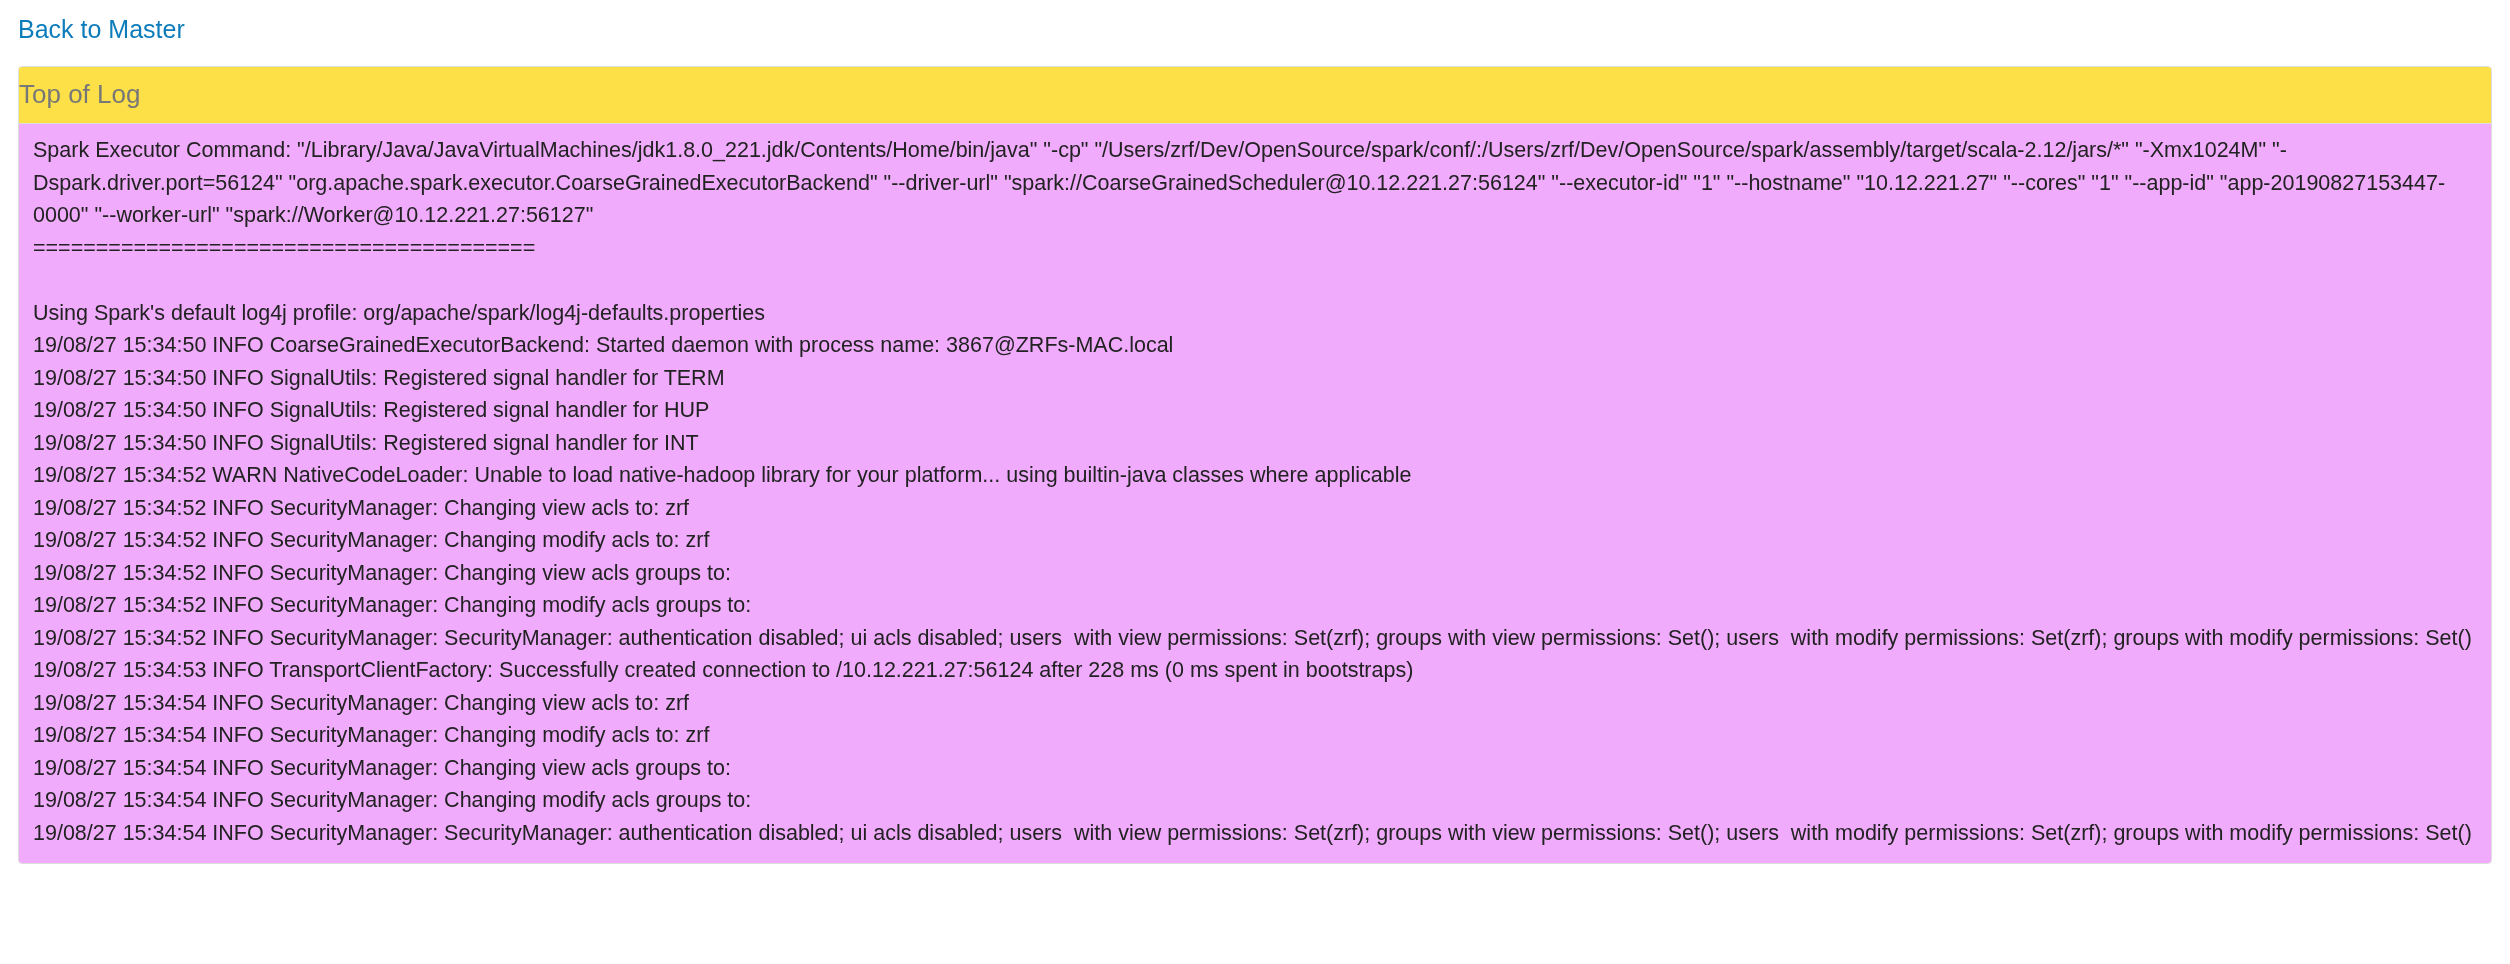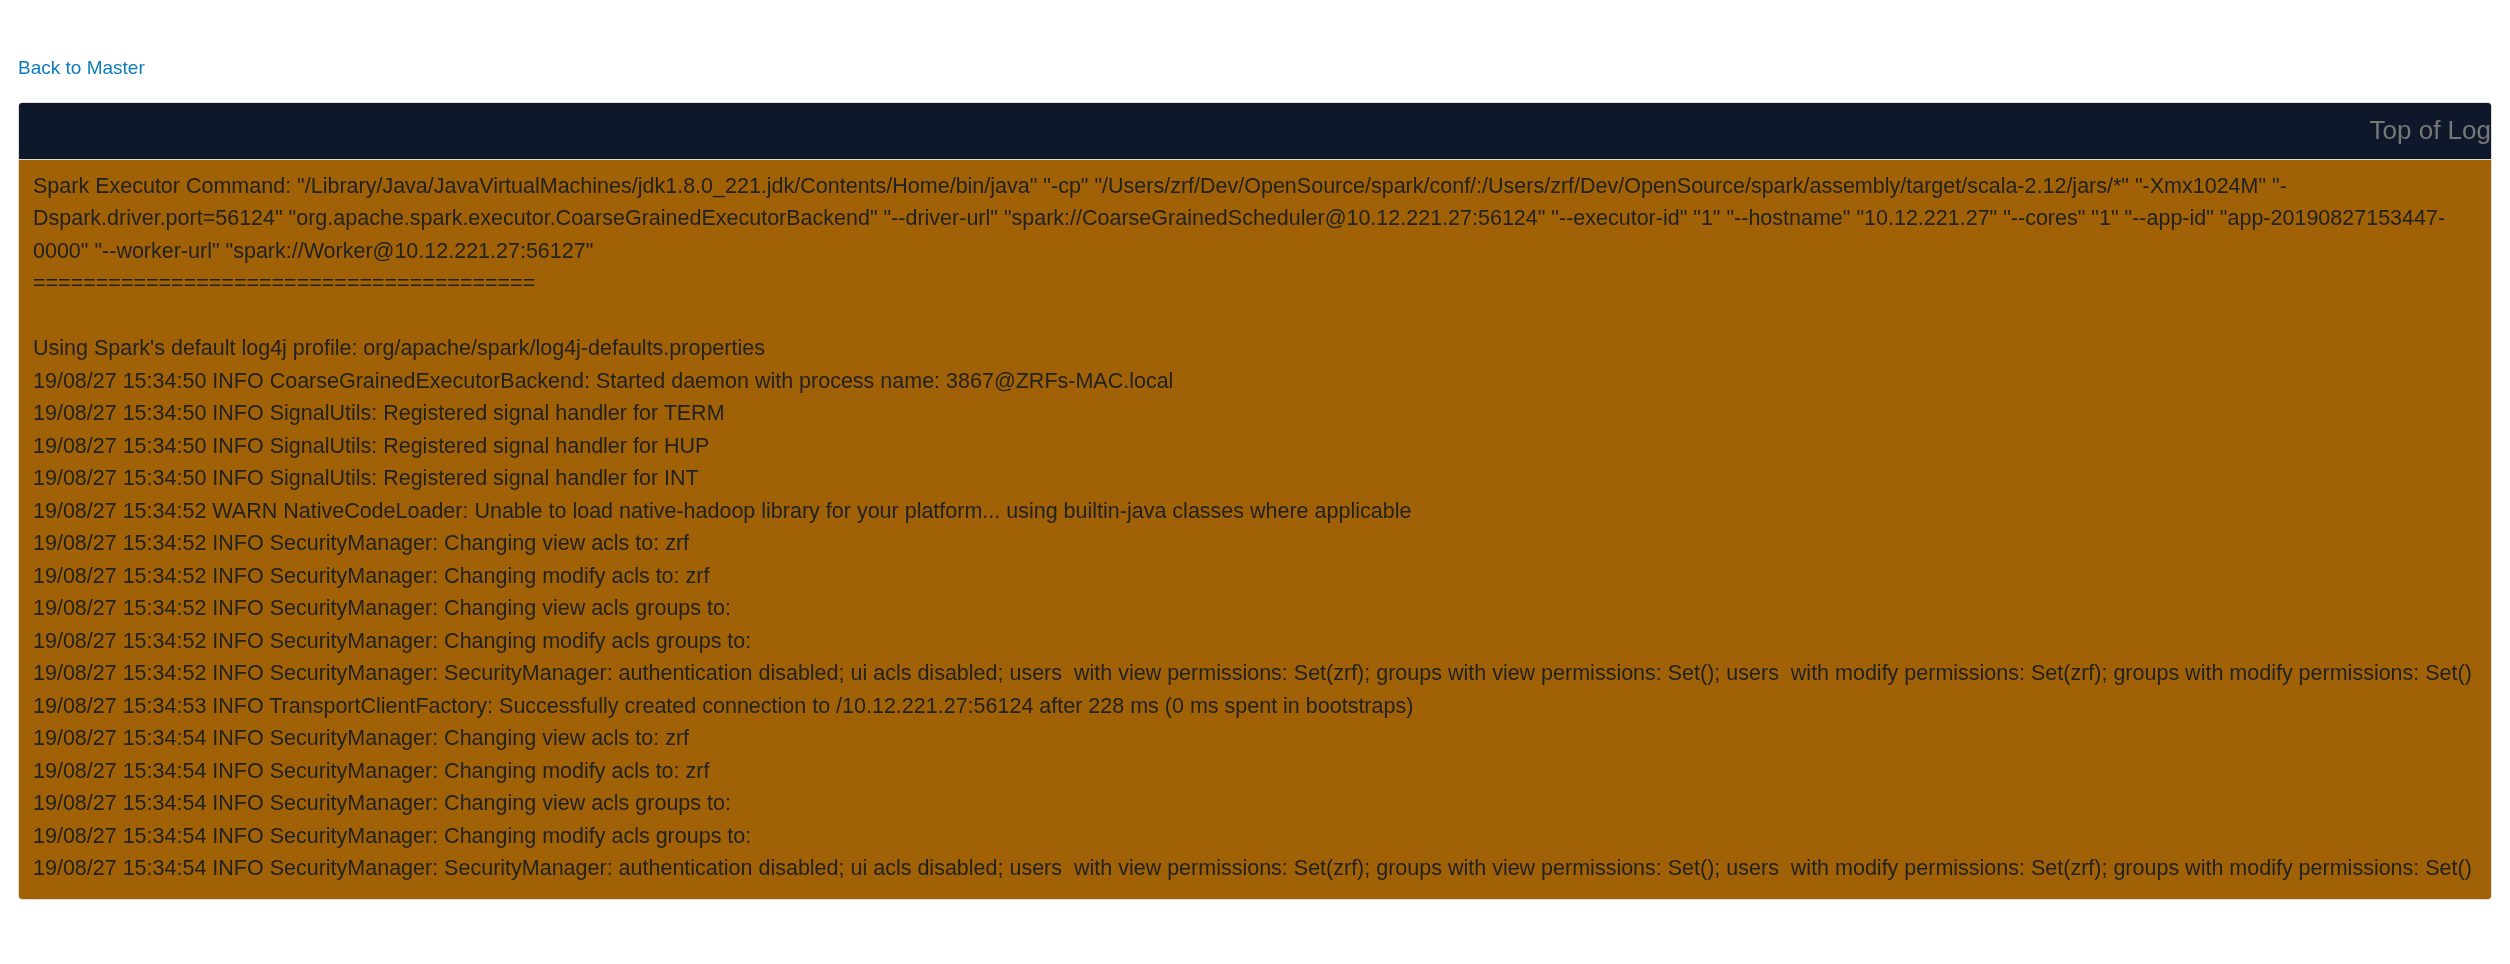--- a/index.html
+++ b/index.html
@@ -13,49 +13,48 @@
     height: 964px;
     overflow: hidden;
   }
   .page {
     padding: 14px 18px 0 18px;
     box-sizing: border-box;
   }
   .back-link {
     display: inline-block;
     color: #0c7cba;
-    font-size: 19px;
+    font-size: 25px;
     line-height: 1.2;
     text-decoration: none;
     cursor: pointer;
-    margin-top: 43px;
   }
   .showing-line {
     margin-top: 22px;
     font-size: 25px;
     color: #1a1a1a;
     line-height: 1.2;
   }
   .log-panel {
     margin-top: 22px;
     border: 1px solid #dddddd;
     border-radius: 4px;
     background: #ffffff;
     overflow: hidden;
   }
   .log-header {
-    background: #0f172a;
+    background: #fde047;
     border-bottom: 1px solid #dddddd;
-    text-align: right;
+    text-align: left;
     font-size: 26px;
     color: #777777;
     padding: 12px 0 13px 0;
   }
   .log-body {
-    background: #a16207;
+    background: #f0abfc;
     padding: 10px 14px 14px 14px;
     font-size: 21.5px;
     line-height: 32.5px;
     color: #222222;
     white-space: pre-wrap;
     word-break: break-word;
   }
   .log-line {
     white-space: pre-wrap;
     word-break: break-word;

